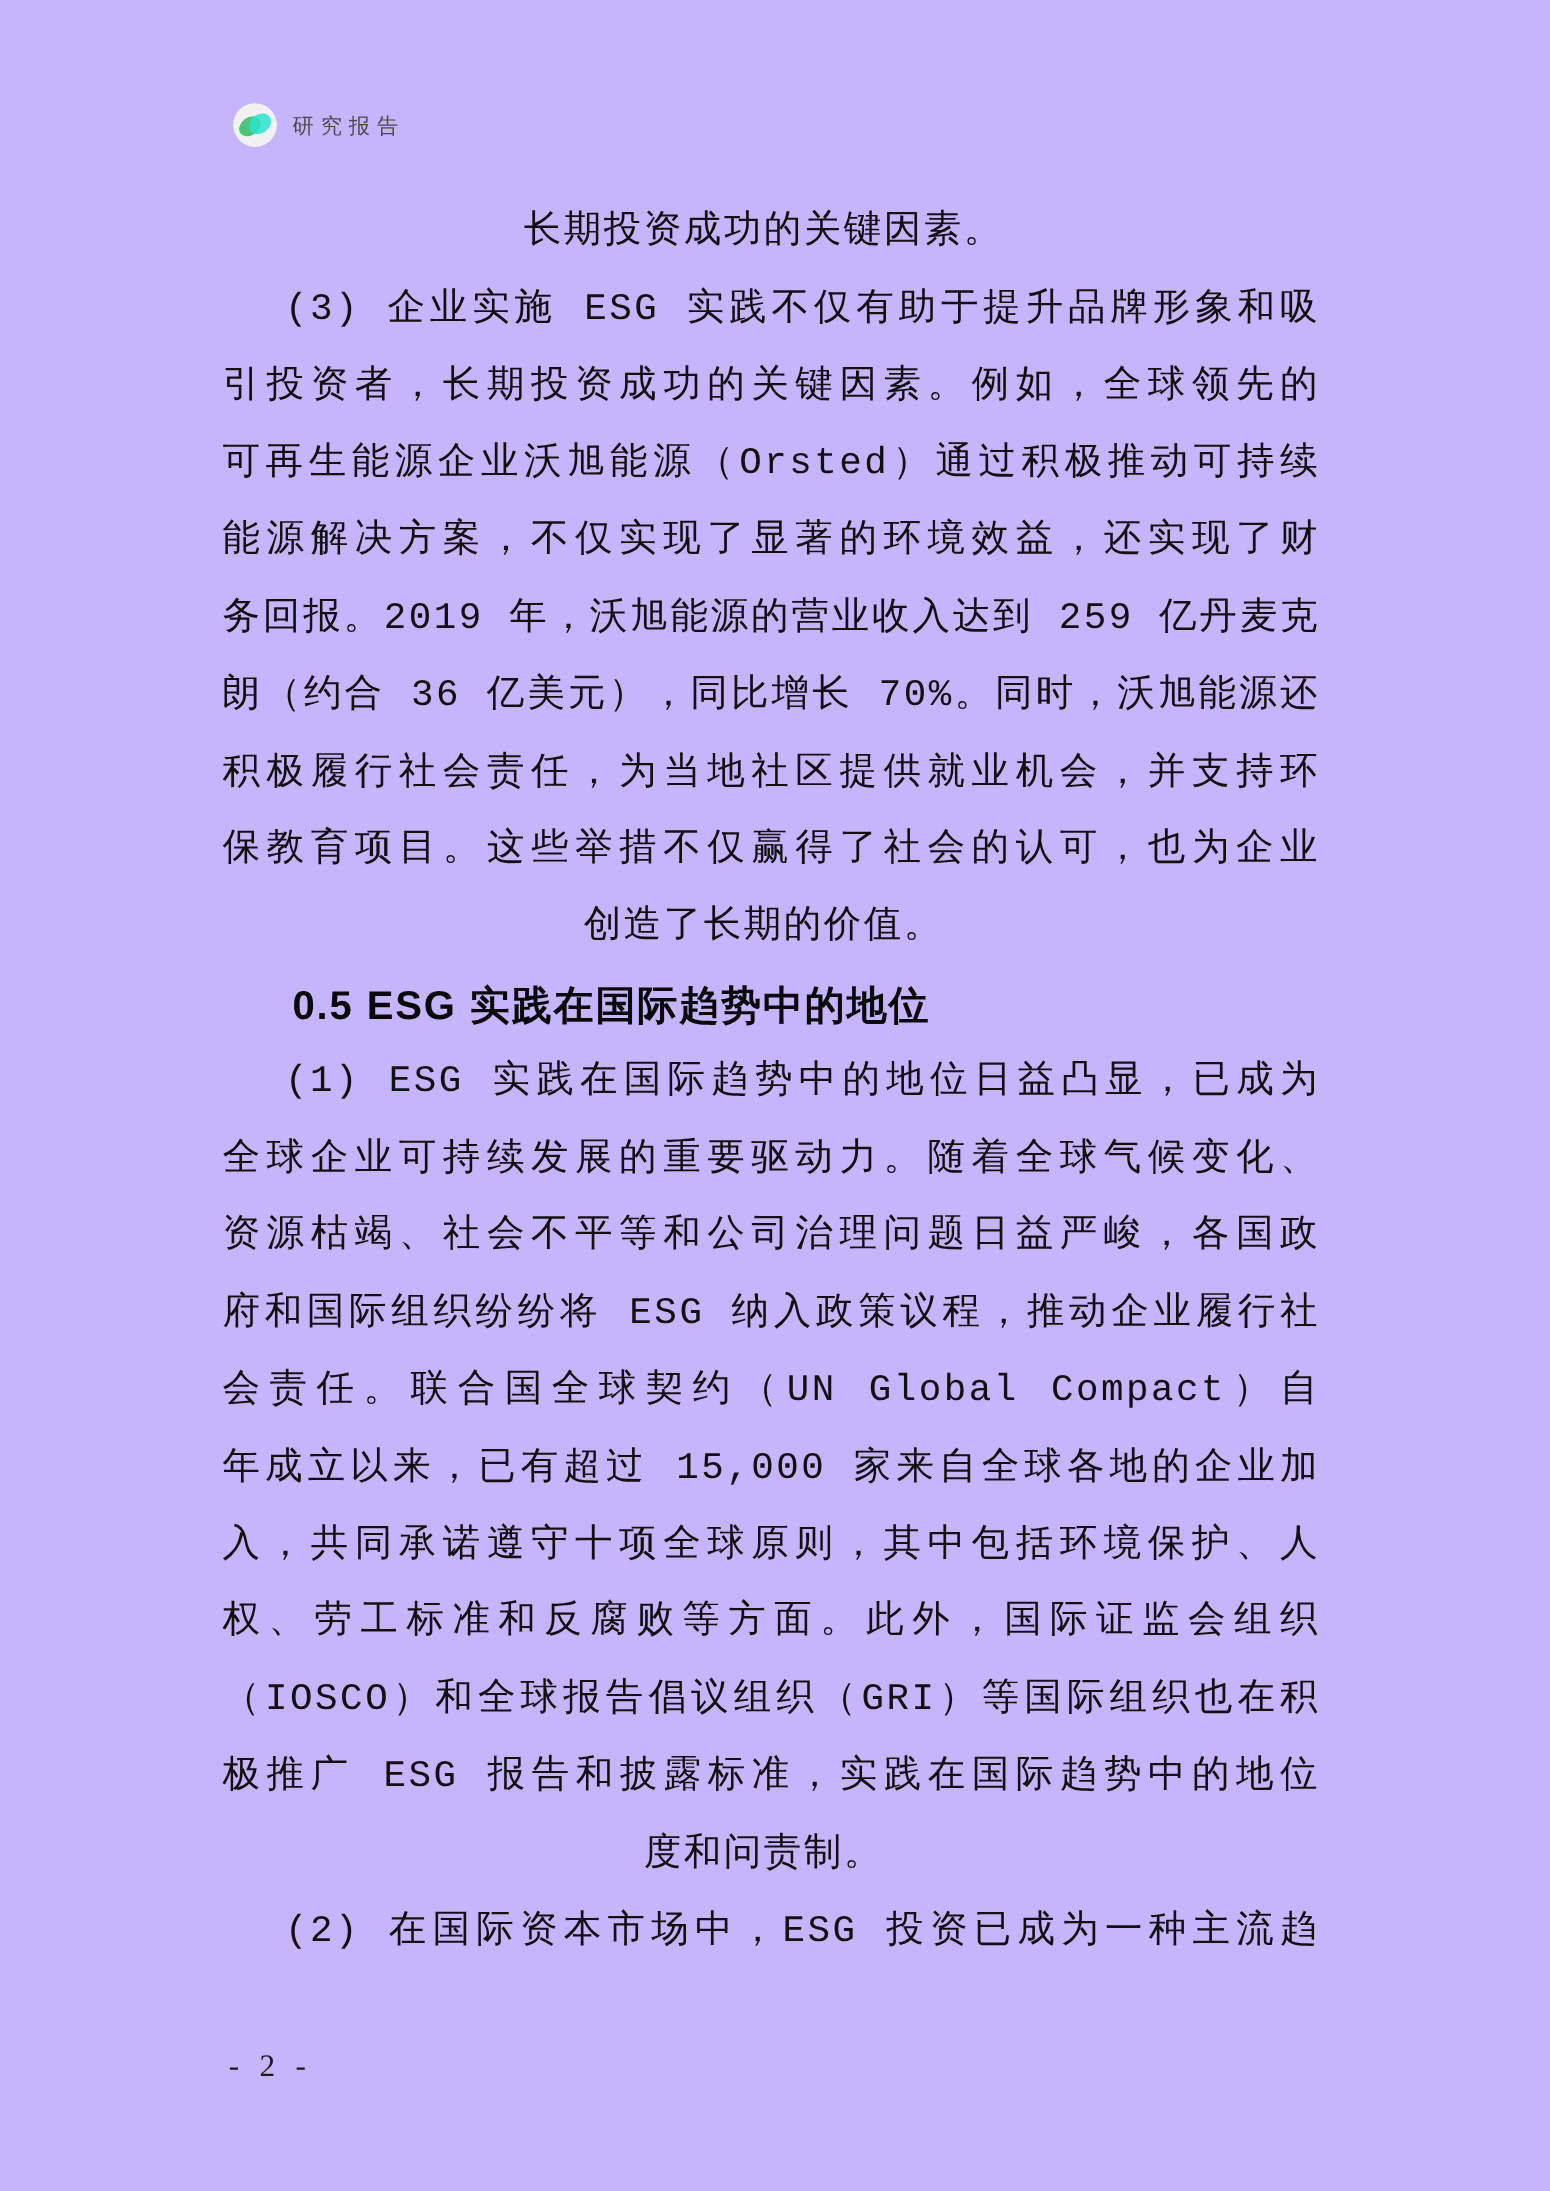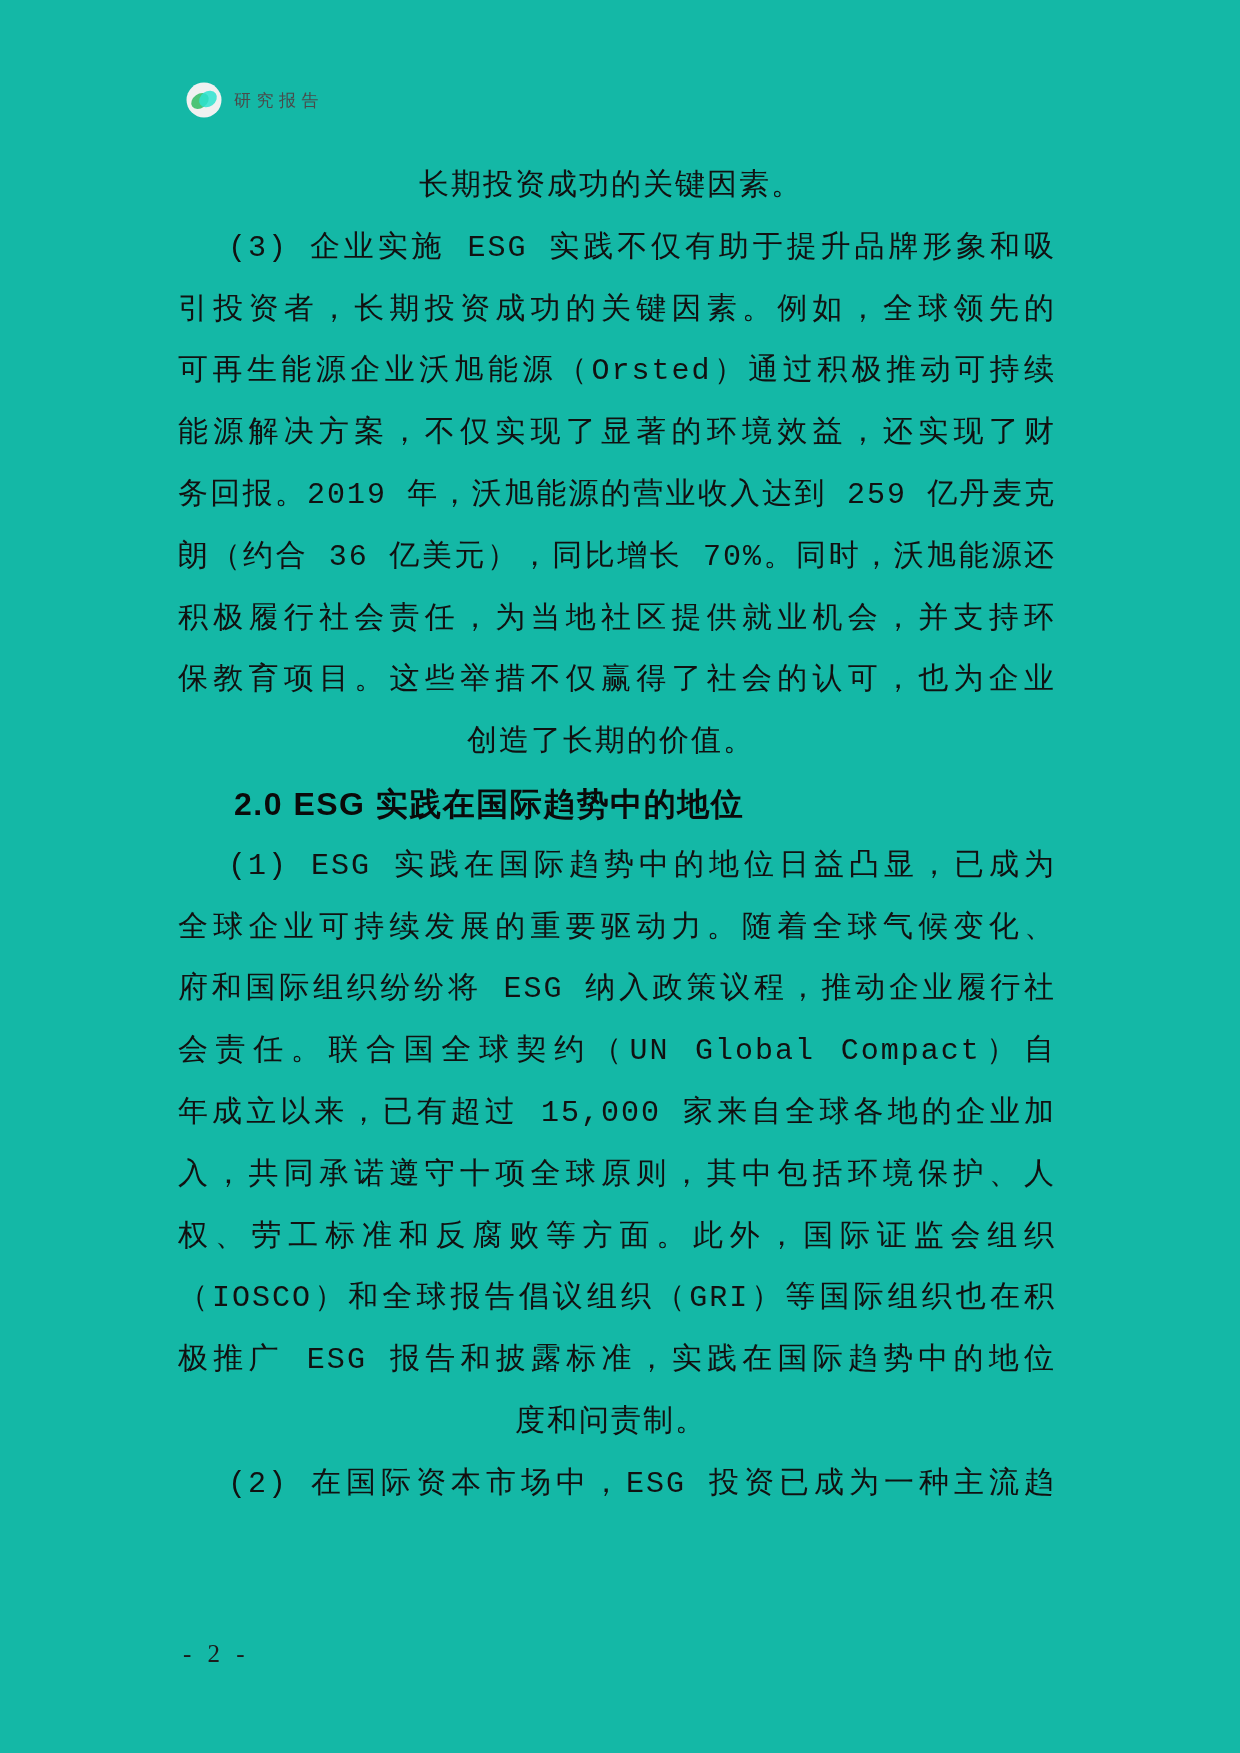--- a/index.html
+++ b/index.html
@@ -1,21 +1,21 @@
 <!DOCTYPE html>
 <html><head>
 <meta charset="utf-8">
 <style>
   * { margin: 0; padding: 0; box-sizing: border-box; }
   html, body { background: #ffffff; }
   .page {
     position: relative;
     width: 1240px;
     height: 1753px;
-    background: #14b8a6;
+    background: #c4b5fd;
     overflow: hidden;
     font-family: "Liberation Serif", "DejaVu Serif", serif;
   }
 
   
   .header {
     position: absolute;
     left: 186px;
     top: 82px;
     display: flex;
@@ -105,23 +105,24 @@
     <div class="line last">长期投资成功的关键因素。</div>
     <div class="line fill indent">(3) 企业实施 ESG 实践不仅有助于提升品牌形象和吸</div>
     <div class="line fill">引投资者，长期投资成功的关键因素。例如，全球领先的</div>
     <div class="line fill">可再生能源企业沃旭能源（Orsted）通过积极推动可持续</div>
     <div class="line fill">能源解决方案，不仅实现了显著的环境效益，还实现了财</div>
     <div class="line fill">务回报。2019 年，沃旭能源的营业收入达到 259 亿丹麦克</div>
     <div class="line fill">朗（约合 36 亿美元），同比增长 70%。同时，沃旭能源还</div>
     <div class="line fill">积极履行社会责任，为当地社区提供就业机会，并支持环</div>
     <div class="line fill">保教育项目。这些举措不仅赢得了社会的认可，也为企业</div>
     <div class="line last">创造了长期的价值。</div>
-    <div class="line heading">2.0 ESG 实践在国际趋势中的地位</div>
+    <div class="line heading">0.5 ESG 实践在国际趋势中的地位</div>
     <div class="line fill indent">(1) ESG 实践在国际趋势中的地位日益凸显，已成为</div>
     <div class="line fill">全球企业可持续发展的重要驱动力。随着全球气候变化、</div>
+    <div class="line fill">资源枯竭、社会不平等和公司治理问题日益严峻，各国政</div>
     <div class="line fill">府和国际组织纷纷将 ESG 纳入政策议程，推动企业履行社</div>
     <div class="line fill">会责任。联合国全球契约（UN Global Compact）自 2000</div>
     <div class="line fill">年成立以来，已有超过 15,000 家来自全球各地的企业加</div>
     <div class="line fill">入，共同承诺遵守十项全球原则，其中包括环境保护、人</div>
     <div class="line fill">权、劳工标准和反腐败等方面。此外，国际证监会组织</div>
     <div class="line fill">（IOSCO）和全球报告倡议组织（GRI）等国际组织也在积</div>
     <div class="line fill">极推广 ESG 报告和披露标准，实践在国际趋势中的地位</div>
     <div class="line last">度和问责制。</div>
     <div class="line fill indent">(2) 在国际资本市场中，ESG 投资已成为一种主流趋</div>
   </div>

